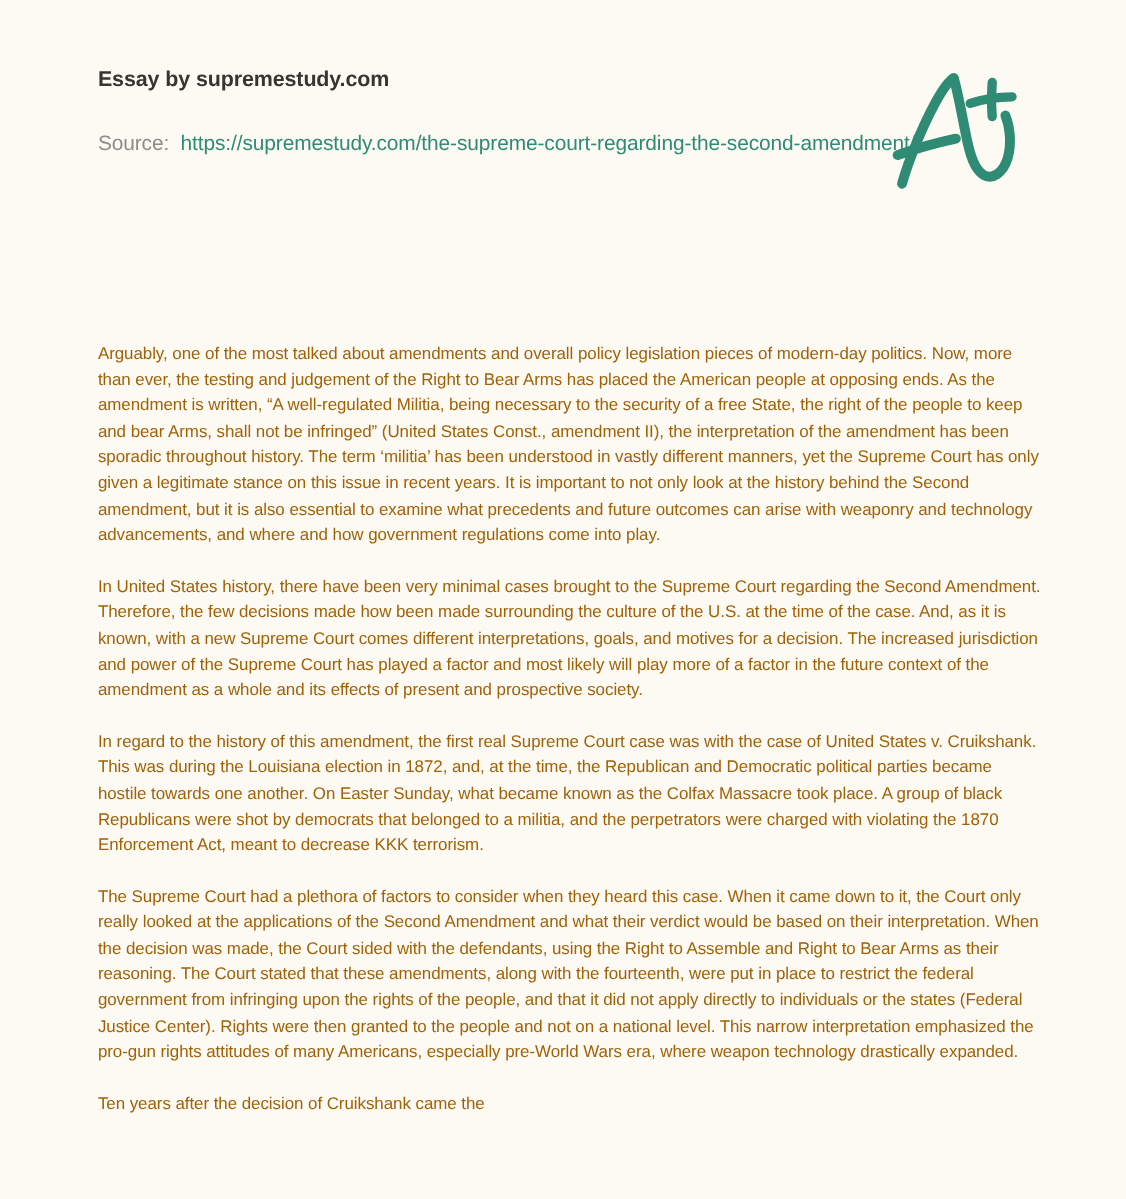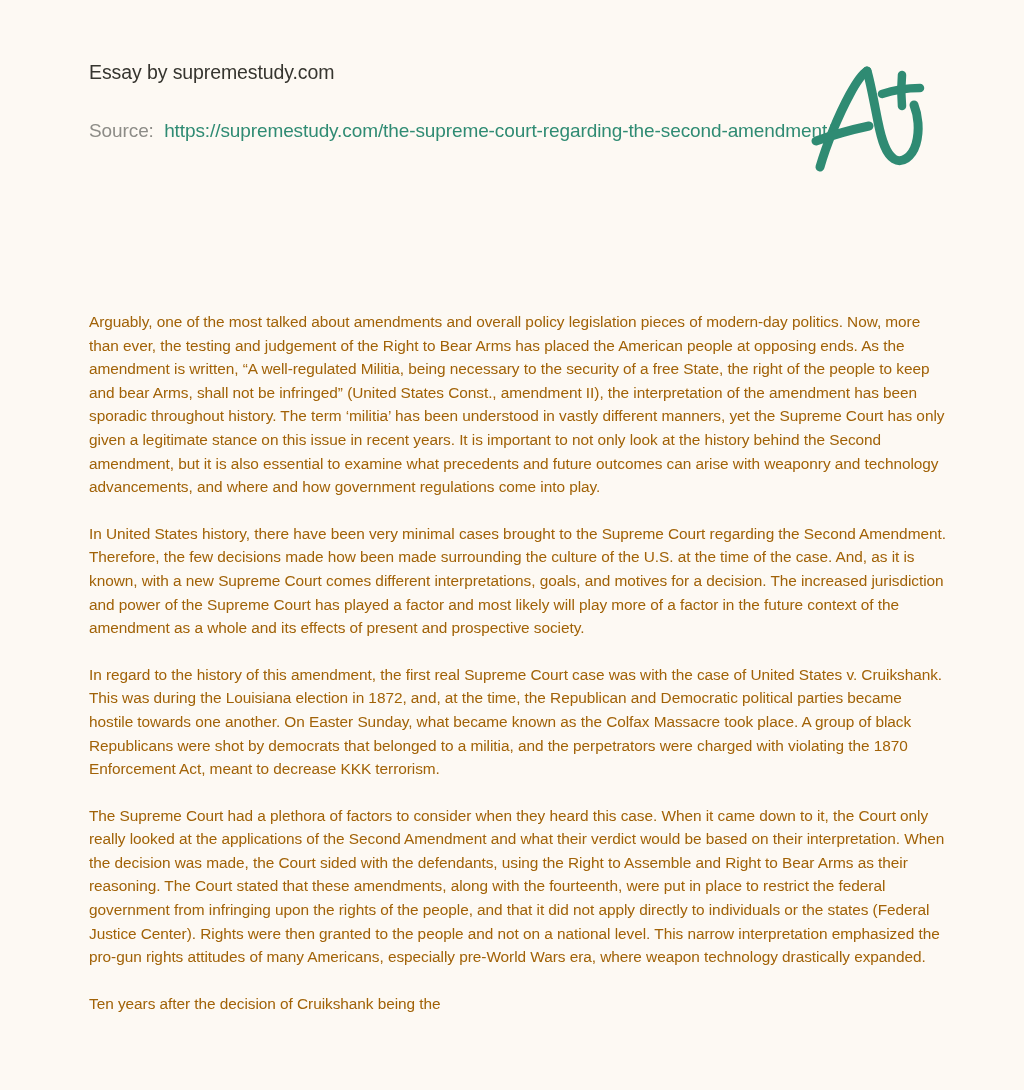--- a/index.html
+++ b/index.html
@@ -27,21 +27,21 @@
     left: 0;
     top: 0;
     width: 1024px;
     height: 200px;
   }
   .byline {
     position: absolute;
     left: 89px;
     top: 61px;
     font-size: 19.5px;
-    font-weight: normal;
+    font-weight: bold;
     color: #36352f;
     letter-spacing: -0.1px;
     white-space: nowrap;
   }
   .source-line {
     position: absolute;
     left: 89px;
     top: 120px;
     font-size: 19px;
     color: #8d8c87;
@@ -133,16 +133,16 @@
     </div>
 
   </div>
 
 
   <div class="article">
     <p>Arguably, one of the most talked about amendments and overall policy legislation pieces of modern-day politics. Now, more than ever, the testing and judgement of the Right to Bear Arms has placed the American people at opposing ends. As the amendment is written, “A well-regulated Militia, being necessary to the security of a free State, the right of the people to keep and bear Arms, shall not be infringed” (United States Const., amendment II), the interpretation of the amendment has been sporadic throughout history. The term ‘militia’ has been understood in vastly different manners, yet the Supreme Court has only given a legitimate stance on this issue in recent years. It is important to not only look at the history behind the Second amendment, but it is also essential to examine what precedents and future outcomes can arise with weaponry and technology advancements, and where and how government regulations come into play.</p>
     <p>In United States history, there have been very minimal cases brought to the Supreme Court regarding the Second Amendment. Therefore, the few decisions made how been made surrounding the culture of the U.S. at the time of the case. And, as it is known, with a new Supreme Court comes different interpretations, goals, and motives for a decision. The increased jurisdiction and power of the Supreme Court has played a factor and most likely will play more of a factor in the future context of the amendment as a whole and its effects of present and prospective society.</p>
     <p>In regard to the history of this amendment, the first real Supreme Court case was with the case of United States v. Cruikshank. This was during the Louisiana election in 1872, and, at the time, the Republican and Democratic political parties became hostile towards one another. On Easter Sunday, what became known as the Colfax Massacre took place. A group of black Republicans were shot by democrats that belonged to a militia, and the perpetrators were charged with violating the 1870 Enforcement Act, meant to decrease KKK terrorism.</p>
     <p>The Supreme Court had a plethora of factors to consider when they heard this case. When it came down to it, the Court only really looked at the applications of the Second Amendment and what their verdict would be based on their interpretation. When the decision was made, the Court sided with the defendants, using the Right to Assemble and Right to Bear Arms as their reasoning. The Court stated that these amendments, along with the fourteenth, were put in place to restrict the federal government from infringing upon the rights of the people, and that it did not apply directly to individuals or the states (Federal Justice Center). Rights were then granted to the people and not on a national level. This narrow interpretation emphasized the pro-gun rights attitudes of many Americans, especially pre-World Wars era, where weapon technology drastically expanded.</p>
-    <p>Ten years after the decision of Cruikshank being the</p>
+    <p>Ten years after the decision of Cruikshank came the</p>
   </div>
 
 </div>
 
 </body></html>

